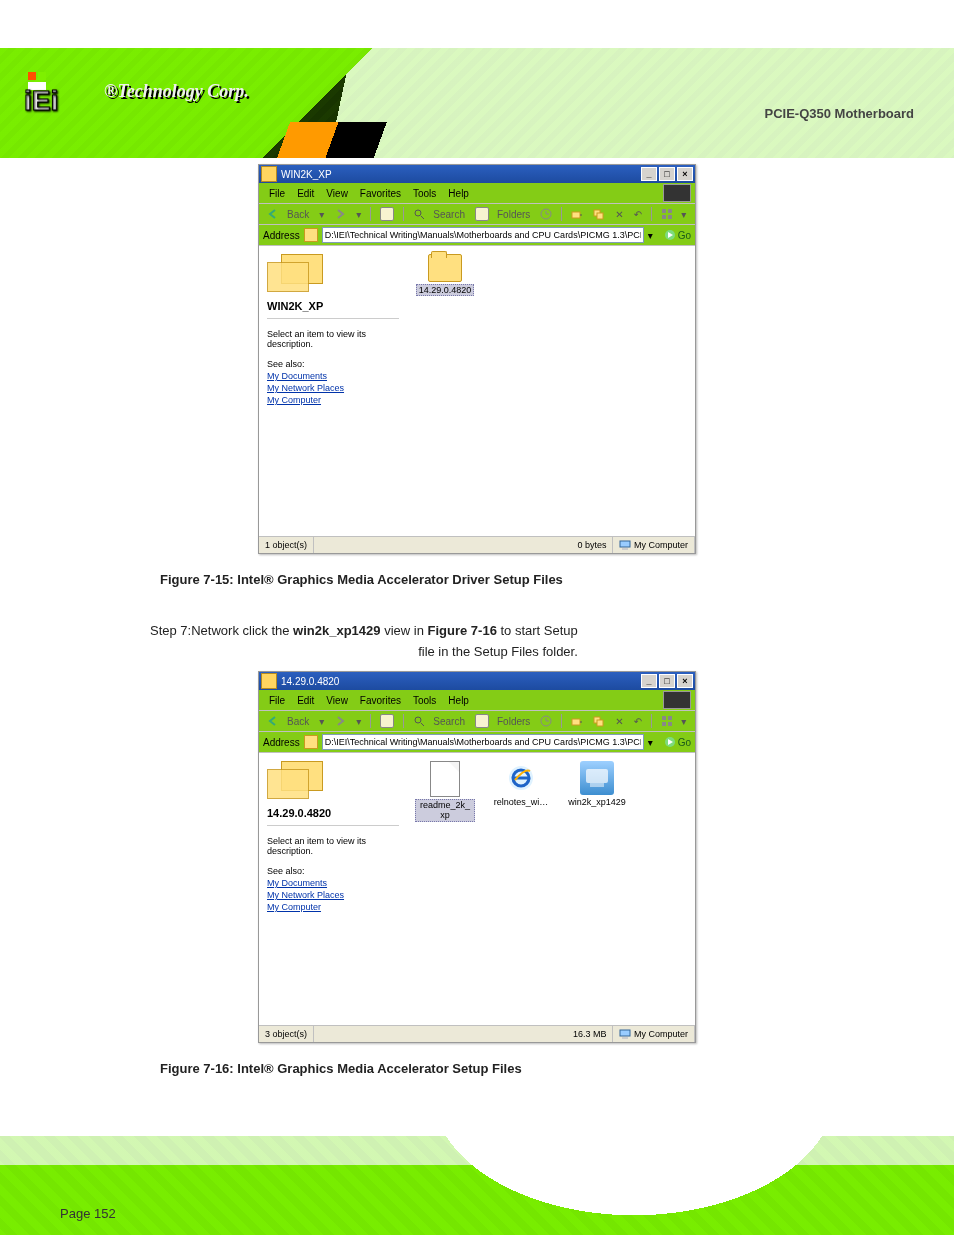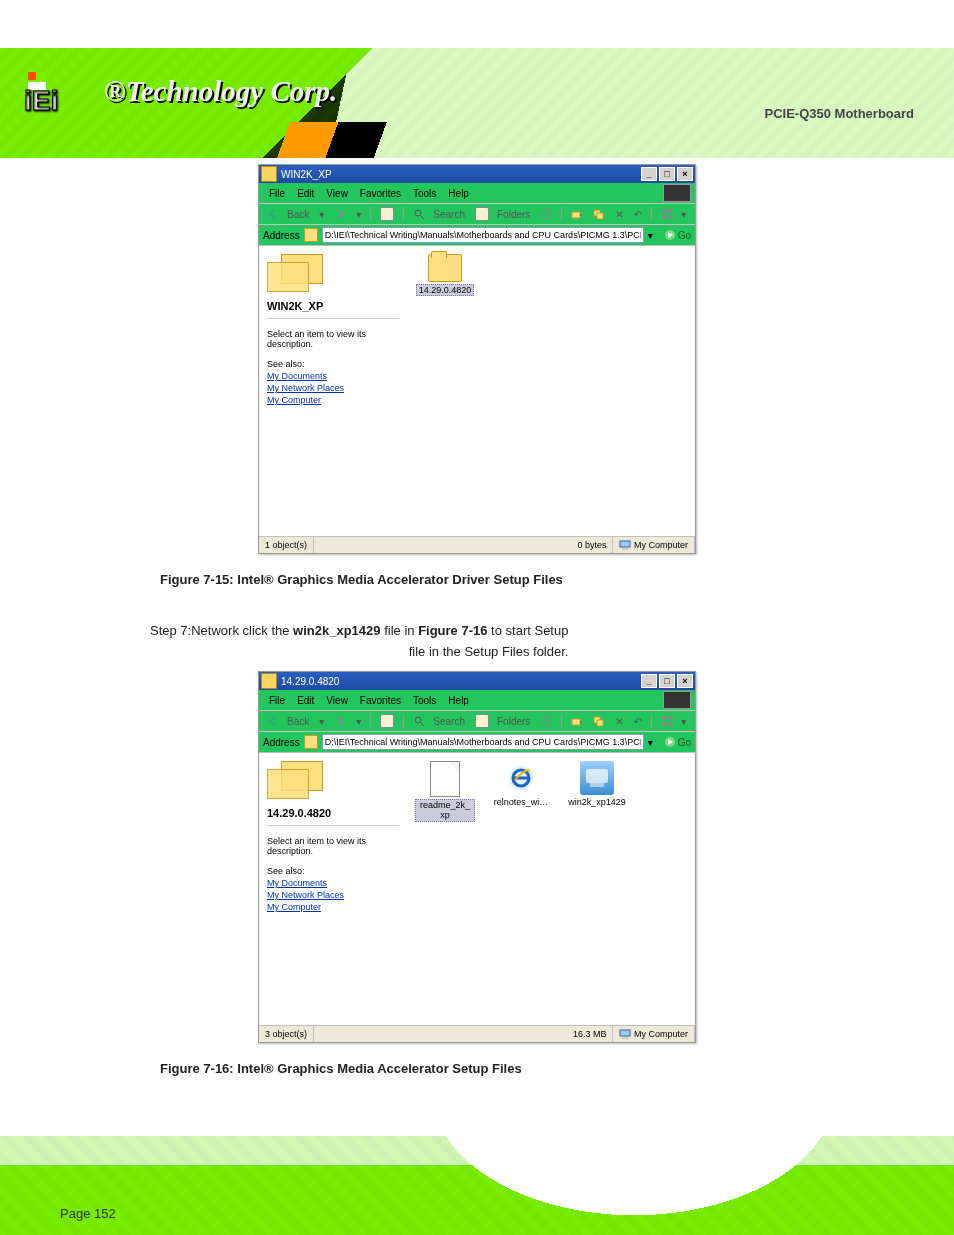--- a/index.html
+++ b/index.html
@@ -9,35 +9,35 @@
     linear-gradient(135deg,#7ef000 0 35%,transparent 35%),
     linear-gradient(102deg,#000 28% 36%,transparent 36%),
     linear-gradient(#fff,#fff); margin-top: 48px;
   }
   .banner-top::before{content:"";position:absolute;inset:0;background:
     repeating-linear-gradient(135deg,#6be500 0 6px,#5fd000 6px 12px);opacity:.25;}
   .banner-top::after{content:"";position:absolute;left:0;right:0;bottom:0;height:36px;
     background:linear-gradient(110deg,transparent 0 30%,#ff9a00 30% 35%,#000 35% 40%,transparent 40%);}
   .logo{position:absolute;top:18px;left:24px;display:flex;align-items:center;gap:10px;color:#fff;text-shadow:1px 1px 2px #000;}
   .logo svg{width:70px;height:50px;}
-  .logo .tag{font-family:Georgia,serif;font-style:italic;font-weight:bold;font-size:29px;color:#efefef;text-shadow:2px 2px 0 #000;}
+  .logo .tag{font-family:Georgia,serif;font-style:italic;font-weight:bold;font-size:18px;color:#efefef;text-shadow:2px 2px 0 #000;}
   .banner-bottom{height:115px;margin-top:60px;background:linear-gradient(#fff 0 25%,#7ef000 25%);}
   .banner-bottom::before{content:"";position:absolute;inset:0;background:
     repeating-linear-gradient(45deg,#5fd000 0 8px,#6be500 8px 16px);opacity:.3;}
   .banner-bottom::after{content:"";position:absolute;top:0;right:60px;width:520px;height:115px;
     background:radial-gradient(ellipse at 50% -40%,#fff 0 55%,transparent 55%);}
   .page-foot{position:relative;}
   .page-num{position:absolute;left:60px;bottom:30px;font-size:13px;color:#333;}
   
   .win{width:436px;margin:6px auto 0;border:1px solid #999;box-shadow:1px 1px 2px #bbb;font-size:10px;color:#000;background:#ece9d8;}
   .title{display:flex;align-items:center;height:18px;background:linear-gradient(#2b5fbf,#1d4ba0);color:#fff;padding:0 2px;}
   .title .ico{width:14px;height:14px;background:#ffd560;border:1px solid #b58b20;margin-right:4px;}
   .title .btns{margin-left:auto;display:flex;gap:2px;}
   .title .btns span{width:14px;height:12px;background:#d6d3ce;border:1px solid #fff;border-top-color:#fff;border-left-color:#fff;display:flex;align-items:center;justify-content:center;color:#000;font-size:9px;font-weight:bold;}
-  .menu,.tool,.addr{display:flex;align-items:center;padding:1px 4px;border-bottom:1px solid #c0c0c0;background:#22c55e;}
+  .menu,.tool,.addr{display:flex;align-items:center;padding:1px 4px;border-bottom:1px solid #c0c0c0;background:#84cc16;}
   .menu span{padding:1px 6px;}
   .menu .handle{float:right;width:14px;height:14px;margin-left:auto;border:1px solid #999;background:#333;}
   .tool{gap:2px;height:18px;color:#555;}
   .tool .sep{width:1px;height:14px;background:#999;margin:0 3px;}
   .tool .btn{padding:0 4px;display:flex;align-items:center;gap:8px;}
   .tool .btn .folder-lens{width:12px;height:12px;border:1px solid #888;border-radius:2px;background:#f7f3d0;}
   .tool svg{width:12px;height:12px;}
   .addr{gap:4px;height:18px;}
   .addr input{flex:1;height:14px;font-size:9px;padding:0 2px;border:1px solid #7f9db9;background:#fff;}
   .addr .go{display:flex;align-items:center;gap:2px;color:#1a5a1a;}
@@ -212,21 +212,21 @@
 </div>
 
 <div class="caption">Figure 7-15: Intel® Graphics Media Accelerator Driver Setup Files</div>
 
 <div class="step">
   <span class="lbl">Step 7:</span>
   <div class="txt">
     <p>
       <span>Network click the </span>
       <b>win2k_xp1429</b>
-      <span> file in </span>
+      <span> view in </span>
       <span class="ref">Figure 7-16</span>
       <span> to start Setup</span>
     </p>
     <p>file in the Setup Files folder.</p>
   </div>
 </div>
 
 <div class="win">
   <div class="title">
     <span class="ico"></span>

